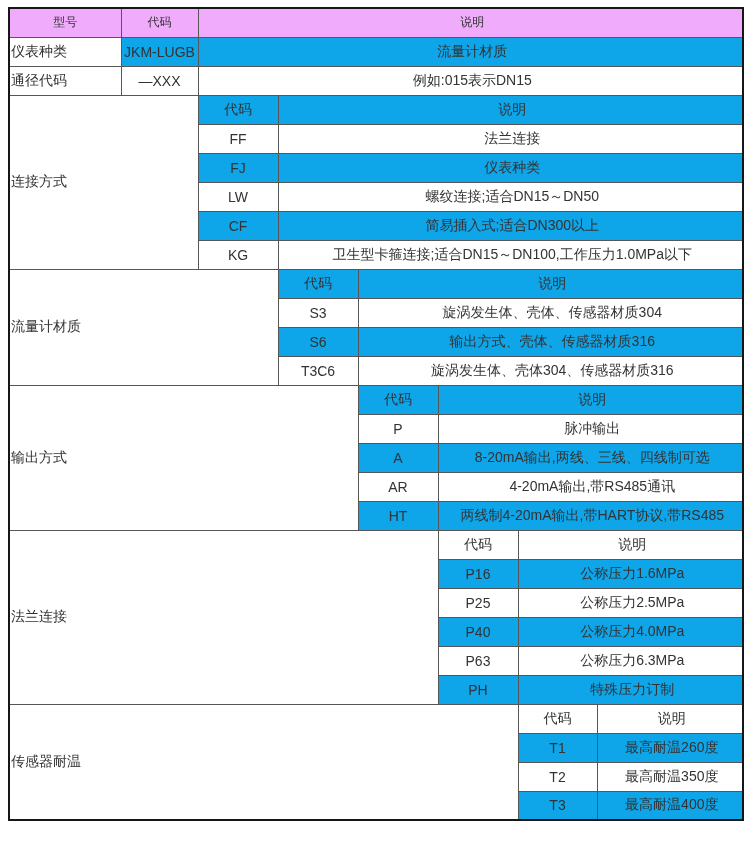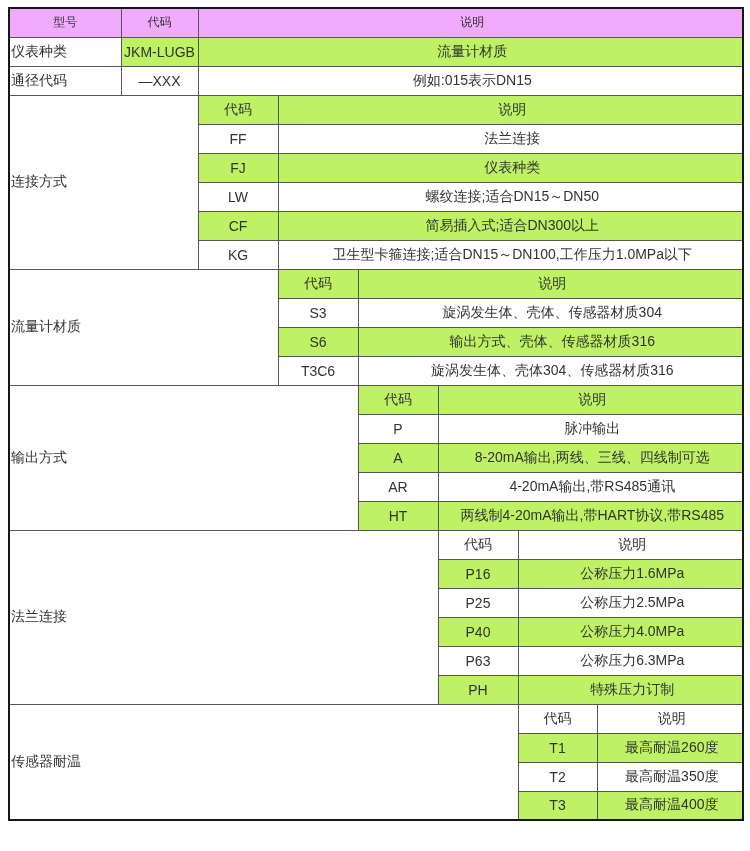--- a/index.html
+++ b/index.html
@@ -4,21 +4,21 @@
 <style>
   html,body{margin:0;padding:0;background:#ffffff;}
   body{width:750px;height:851px;font-family:"Liberation Sans",sans-serif;}
   .wrap{padding:7px 8px;}
   table{border-collapse:collapse;table-layout:fixed;width:734px;border:2px solid #161616;}
   td{border:1px solid #565656;height:29px;font-size:14px;color:#333333;
      vertical-align:middle;overflow:hidden;white-space:nowrap;background:#ffffff;box-sizing:border-box;}
   td.c{text-align:center;}
   td.l{text-align:center;padding:0 6px 0 10px;}
   tr.hdr td{background:#f0abfc;font-size:12px;}
-  tr.b td.d{background:#bef264;}
+  tr.b td.d{background:#0ea5e9;}
   td.lab{background:#ffffff;margin-left:20px;}
 </style>
 </head>
 <body>
 
 <div class="wrap">
 <table>
   <colgroup>
     <col style="width:112px">
         <col style="width:77px">

